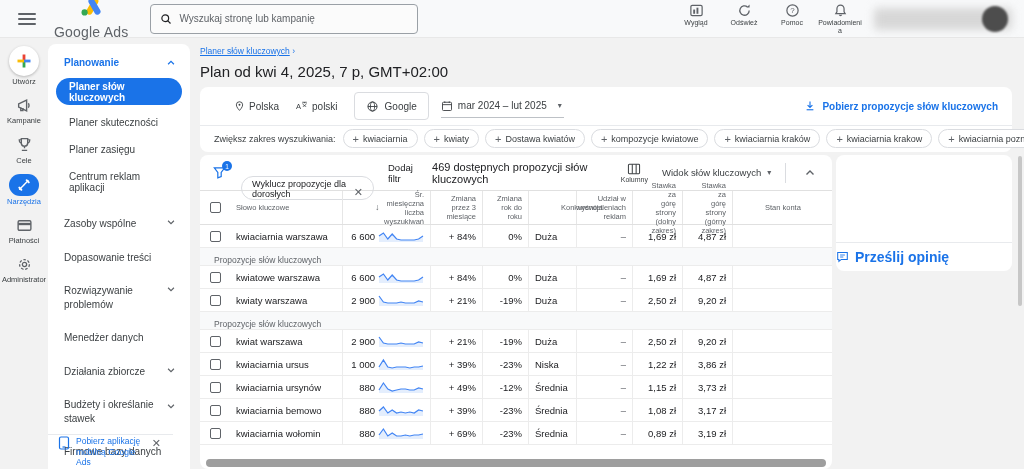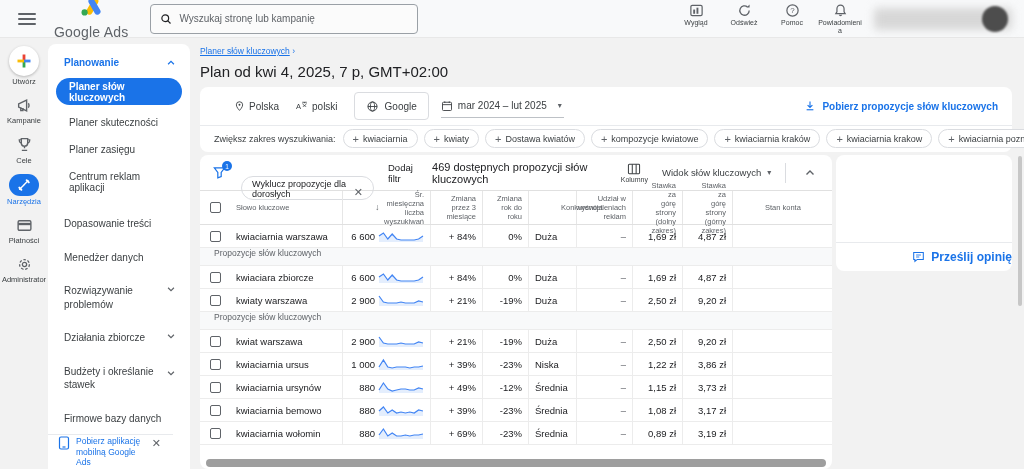--- a/index.html
+++ b/index.html
@@ -97,21 +97,21 @@
   .columns-btn .lbl { font-size:7px; color:#3c4043; }
   .view-btn { display:flex; align-items:center; font-size:9.5px; color:#3c4043; cursor:pointer; white-space:nowrap; }
   .v-divider { width:1px; height:20px; background:#dadce0; }
   .collapse-btn { cursor:pointer; display:flex; align-items:center; padding:0 4px; }
 
   
   .thead { display:flex; height:34px; border-bottom:1px solid #e0e0e0; font-size:7.5px; color:#5f6368; }
   .hc { display:flex; align-items:center; line-height:1.2; padding:0 6px; }
   .hc.right { justify-content:flex-end; text-align:right; }
   .trow { display:flex; height:23px; border-bottom:1px solid #ececec; background:#fff; }
-  .trow.section { height:18px; background:#f8f9fa; align-items:flex-start; padding-left:14px;
+  .trow.section { height:18px; background:#f8f9fa; align-items:flex-end; padding-left:14px;
                   font-size:8.5px; color:#5f6368; }
   .tc { display:flex; align-items:center; font-size:9.5px; color:#202124; padding:0 6px; overflow:hidden; }
   .tc.right { justify-content:flex-end; text-align:right; }
   .c0 { width:30px; justify-content:center; padding:0; }
   .c1 { width:112px; }
   .c2 { width:88px; }
   .c3 { width:52px; }
   .c4 { width:46px; }
   .c5 { width:48px; }
   .c6 { width:56px; }
@@ -121,22 +121,22 @@
   .bl { border-left:1px solid #ececec; }
   .thead .bl { border-left:1px solid #e6e6e6;padding-left:32px; }
   .cb { width:11px; height:11px; border:1.5px solid #5f6368; border-radius:2px; background:#fff; cursor:pointer; }
   .vol-num { margin-right:3px; }
   .dim { color:#5f6368; }
   .sort-arrow { font-size:9px; margin-right:3px; color:#5f6368; }
   .hscroll { position:absolute; left:6px; right:6px; bottom:2px; height:8px; background:#9e9e9e; border-radius:4px; cursor:pointer; }
 
   .feedback-card { width:176px; height:116px; display:flex; flex-direction:column; }
   .fb-space { flex:1; }
-  .fb-bar { border-top:1px solid #e8eaed; height:29px; display:flex; align-items:center; justify-content:flex-end;
-            gap:6px; color:#1a73e8; font-size:12px; font-weight:bold; cursor:pointer; }
+  .fb-bar { border-top:1px solid #e8eaed; height:29px; display:flex; align-items:center; justify-content:flex-start;
+            gap:6px; color:#1a73e8; font-size:14px; font-weight:bold; cursor:pointer; }
 
   .vscroll { position:absolute; right:2px; top:156px; width:4px; height:150px; background:#c7c7c7; border-radius:2px; cursor:pointer; }
 
   svg { display:block; }
 </style>
 </head>
 <body>
 
 <div class="screen">
 
@@ -267,30 +267,36 @@
       </svg>
     </div>
     <div class="sb-pill">
       <span>Planer słów kluczowych</span>
     </div>
     <div class="sb-item">Planer skuteczności</div>
     <div class="sb-item">Planer zasięgu</div>
     <div class="sb-item">Centrum reklam aplikacji</div>
     <div class="sb-gap"></div>
     <div class="sb-group">
+      <span class="txt">Zasoby wspólne</span>
+      <svg width="10" height="10" viewBox="0 0 12 12">
+          <polyline points="2.5,4.5 6,8 9.5,4.5" fill="none" stroke="#5f6368" stroke-width="1.4"></polyline>
+        </svg>
+    </div>
+    <div class="sb-group">
       <span class="txt">Dopasowanie treści</span>
-    </div>
-    <div class="sb-group">
-      <span class="txt">Menedżer danych</span>
     </div>
     <div class="sb-group">
       <span class="txt">Rozwiązywanie problemów</span>
       <svg width="10" height="10" viewBox="0 0 12 12">
           <polyline points="2.5,4.5 6,8 9.5,4.5" fill="none" stroke="#5f6368" stroke-width="1.4"></polyline>
         </svg>
+    </div>
+    <div class="sb-group">
+      <span class="txt">Menedżer danych</span>
     </div>
     <div class="sb-group">
       <span class="txt">Działania zbiorcze</span>
       <svg width="10" height="10" viewBox="0 0 12 12">
           <polyline points="2.5,4.5 6,8 9.5,4.5" fill="none" stroke="#5f6368" stroke-width="1.4"></polyline>
         </svg>
     </div>
     <div class="sb-group">
       <span class="txt">Budżety i określanie stawek</span>
       <svg width="10" height="10" viewBox="0 0 12 12" style="margin-top:3px">
@@ -511,21 +517,21 @@
 
   <div class="trow section">
     <span>Propozycje słów kluczowych</span>
   </div>
 
   <div class="trow">
     <div class="tc c0">
                 <span class="cb"></span>
               </div>
     <div class="tc c1">
-                <span>kwiaciara zbiorcze</span>
+                <span>kwiatowe warszawa</span>
               </div>
     <div class="tc c2 right bl">
       <span class="vol-num">6 600</span>
       <svg class="spark" width="46" height="14" viewBox="0 0 46 14">
                   <polygon points="1.0,7.0 5.4,4.0 9.8,10.0 14.2,5.0 18.6,10.0 23.0,11.0 27.4,11.0 31.8,11.0 36.2,11.0 40.6,10.0 45.0,7.0 45,13 1,13" fill="rgba(66,133,244,0.14)"></polygon>
                   <polyline points="1.0,7.0 5.4,4.0 9.8,10.0 14.2,5.0 18.6,10.0 23.0,11.0 27.4,11.0 31.8,11.0 36.2,11.0 40.6,10.0 45.0,7.0" fill="none" stroke="#4285f4" stroke-width="1.2"></polyline>
                 </svg>
     </div>
     <div class="tc c3 right bl">
                 <span>+ 84%</span>

